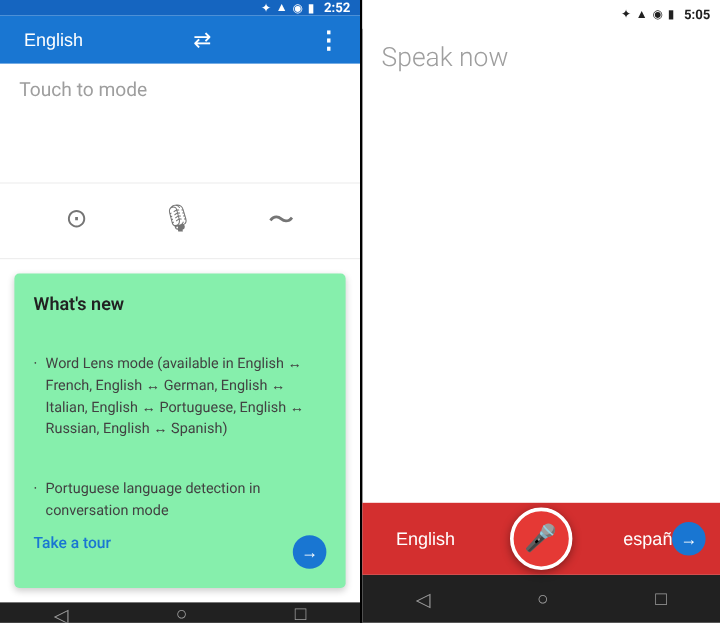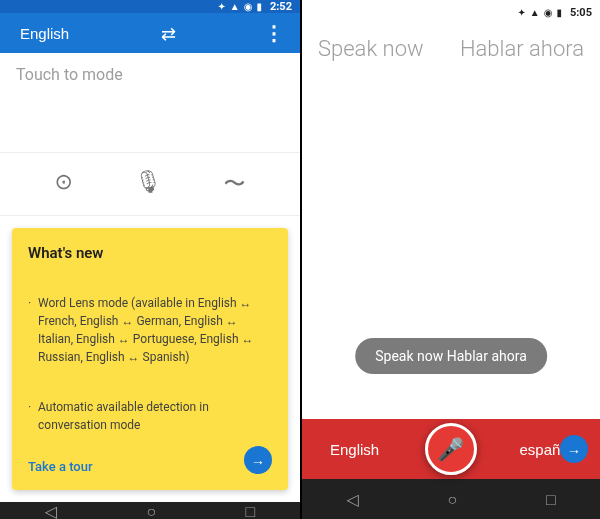--- a/index.html
+++ b/index.html
@@ -100,21 +100,21 @@
     }
 
     .tool-icon {
       font-size: 22px;
       color: #757575;
       cursor: pointer;
     }
 
     .whats-new-card {
       margin: 12px;
-      background: #fde047;
+      background: #86efac;
       border-radius: 4px;
       padding: 16px;
       box-shadow: 0 2px 6px rgba(0,0,0,0.2);
       flex: 1;
     }
 
     .whats-new-title {
       font-size: 15px;
       font-weight: 600;
       color: #212121;
@@ -143,21 +143,21 @@
       content: '·';
       position: absolute;
       left: 0;
     }
 
     .tour-link {
       color: #1976D2;
       font-size: 13px;
       font-weight: 500;
       display: flex;
-      align-items: flex-end;
+      align-items: flex-start;
       justify-content: space-between;
       margin-top: 12px;
       cursor: pointer;
     }
 
     .arrow-circle {
       width: 28px;
       height: 28px;
       border-radius: 50%;
       background: #1976D2;
@@ -355,21 +355,21 @@
     <span class="tool-icon">⊙</span>
     <span class="tool-icon">🎙</span>
     <span class="tool-icon">〜</span>
   </div>
 
   <div class="whats-new-card">
     <div class="whats-new-title">What's new</div>
     <div class="whats-new-content">
       <ul>
         <li>Word Lens mode (available in English ↔ French, English ↔ German, English ↔ Italian, English ↔ Portuguese, English ↔ Russian, English ↔ Spanish)</li>
-        <li>Automatic available detection in conversation mode</li>
+        <li>Portuguese language detection in conversation mode</li>
       </ul>
     </div>
     <div class="tour-link">
       <span>Take a tour</span>
       <div class="arrow-circle">→</div>
     </div>
   </div>
 
   <div class="nav-bar-left">
     <span class="nav-icon">◁</span>
@@ -387,26 +387,24 @@
       <span>✦</span>
       <span>▲</span>
       <span>◉</span>
       <span>▮</span>
       <span class="status-time-dark">5:05</span>
     </div>
   </div>
 
   <div class="middle-area">
     <div class="speak-now-text">Speak now</div>
-    <div class="hablar-ahora-text">Hablar ahora</div>
   </div>
 
   <div style="position:relative;">
 
-    <div class="speak-now-bubble">Speak now Hablar ahora</div>
 
     <div class="bottom-lang-bar">
       <button class="bottom-lang-btn">English</button>
       <div class="mic-button">
         <span class="mic-icon">🎤</span>
       </div>
       <button class="bottom-lang-btn">español</button>
       <div class="arrow-circle-right">→</div>
     </div>
   </div>

